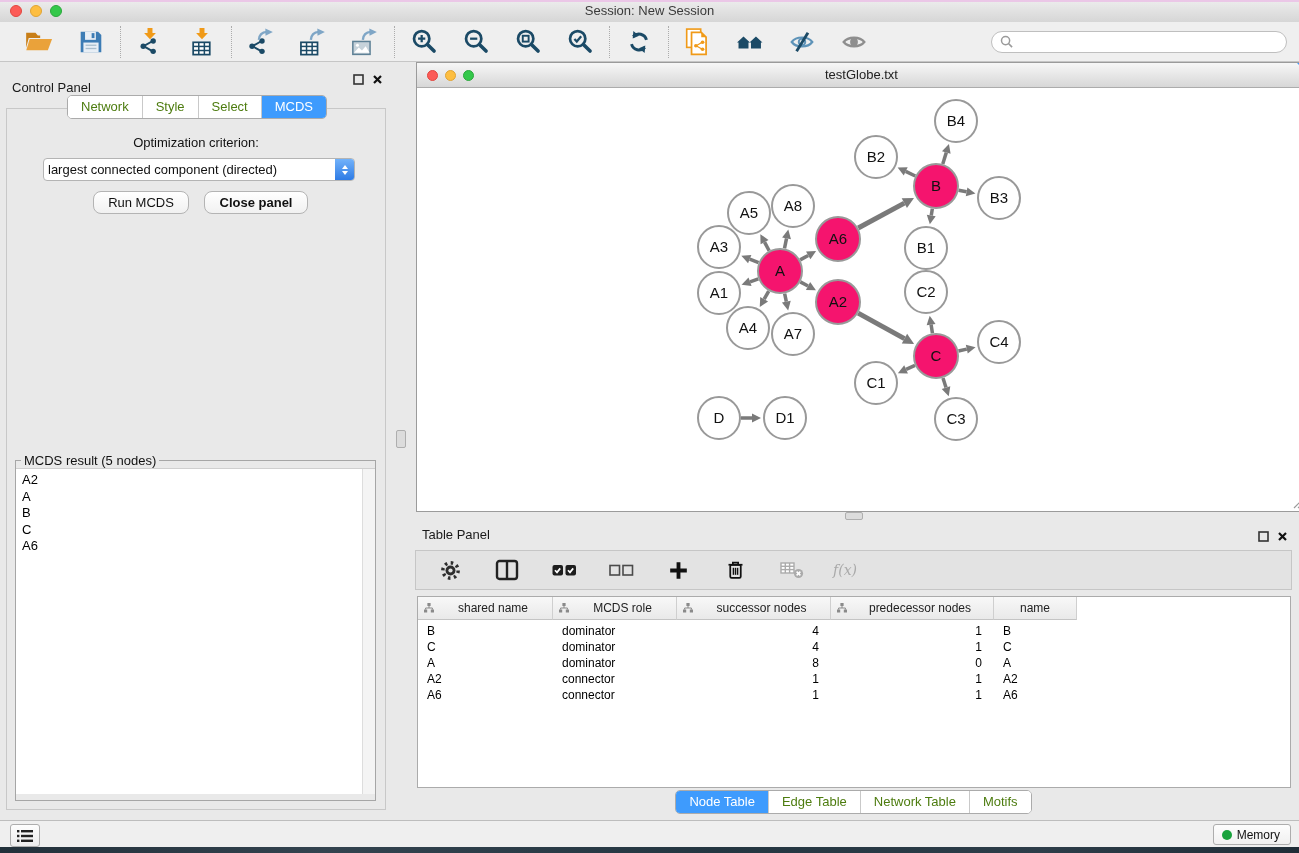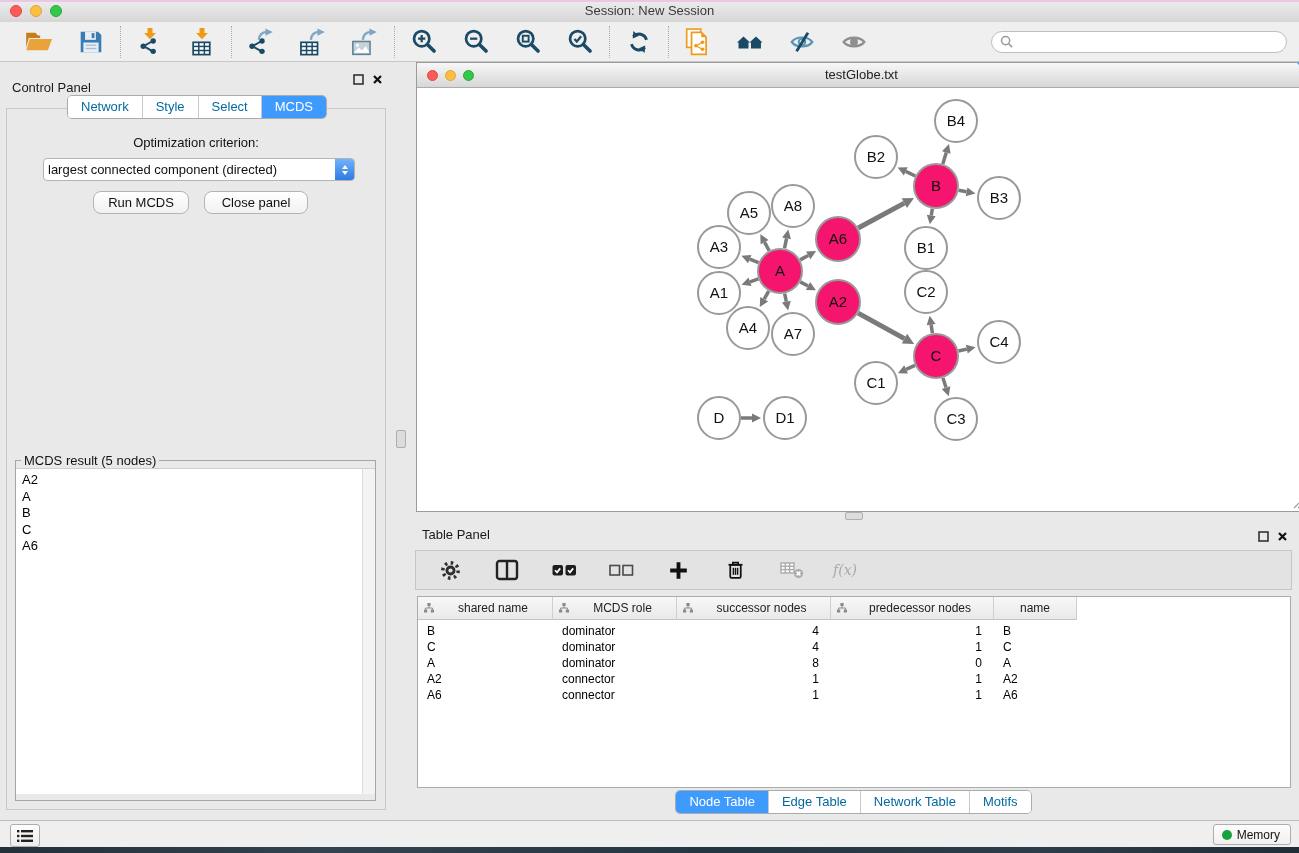--- a/index.html
+++ b/index.html
@@ -25,37 +25,37 @@
   .search-wrap{margin-left:auto;margin-right:2px;width:296px;height:22px;background:#fff;
     border:1px solid #BFBFBF;border-radius:11px;display:flex;align-items:center;padding:0 8px;box-sizing:border-box;gap:5px;}
   .search-wrap input{border:none;outline:none;flex:1;font-size:13px;font-family:inherit;background:transparent;}
   
   .control-panel{position:absolute;left:0;top:62px;width:394px;height:758px;background:#E9E9E9;}
   .panel-head{position:relative;height:28px;}
   .panel-title{position:absolute;left:12px;top:8px;font-size:13px;color:#1A1A1A;margin-top:10px;}
   .ph-float{position:absolute;right:30px;top:9px;}
   .ph-close{position:absolute;right:11px;top:9px;}
   .seg-tabs{display:flex;border:1px solid #ABABAB;border-radius:5px;overflow:hidden;background:#fff;height:22px;}
-  .seg-tab{padding:0 13px;font-size:13px;line-height:22px;color:#0369a1;background:#fff;border-right:1px solid #C9C9C9;white-space:nowrap;}
+  .seg-tab{padding:0 13px;font-size:13px;line-height:22px;color:#4d7c0f;background:#fff;border-right:1px solid #C9C9C9;white-space:nowrap;}
   .seg-tab:last-child{border-right:none;}
   .seg-tab.active{background:#3E9BFD;color:#fff;}
   .cp-tabs{position:absolute;left:50%;transform:translateX(-50%);top:33px;z-index:2;}
   .cp-panel{position:absolute;left:6px;right:8px;top:46px;bottom:10px;background:#E9E9E9;border:1px solid #C8C8C8;}
   .opt-label{position:absolute;top:26px;left:0;width:100%;text-align:center;font-size:13px;color:#111;}
   .dropdown{position:absolute;top:49px;left:36px;width:312px;height:23px;background:#fff;border:1px solid #B4B4B4;
     border-radius:4px;box-sizing:border-box;display:flex;align-items:center;}
   .dd-text{flex:1;font-size:13px;padding-left:4px;color:#111;white-space:nowrap;overflow:hidden;}
   .dd-stepper{width:19px;align-self:stretch;background:linear-gradient(#72B2FA,#2E7BE5);
     border-radius:0 3px 3px 0;display:flex;flex-direction:column;align-items:center;justify-content:center;gap:2px;}
   .tri-up{width:0;height:0;border-left:3.5px solid transparent;border-right:3.5px solid transparent;border-bottom:4.5px solid #fff;}
   .tri-dn{width:0;height:0;border-left:3.5px solid transparent;border-right:3.5px solid transparent;border-top:4.5px solid #fff;}
   .cp-btn{position:absolute;top:82px;height:23px;background:linear-gradient(#FFFFFF,#F1F1F1);
     border:1px solid #B4B4B4;border-radius:8px;font-size:13px;font-family:inherit;color:#111;}
   .run-btn{left:86px;width:96px;}
-  .closep-btn{left:197px;width:104px;}
+  .closep-btn{left:197px;width:104px;font-weight:bold;}
   .result-box{position:absolute;left:8px;right:9px;top:344px;bottom:8px;border:1px solid #A6A6A6;margin:0;padding:0;}
   .result-box legend{font-size:13px;color:#111;margin-left:5px;padding:0 3px;}
   .result-list{position:relative;height:calc(100% - 6px);background:#fff;border-top:1px solid #CFCFCF;
     font-size:13px;line-height:16.5px;padding:3px 0 0 6px;box-sizing:border-box;overflow:hidden;}
   .result-scroll{position:absolute;right:0;top:0;bottom:0;width:12px;background:#F4F4F4;border-left:1px solid #DDD;}
   
   .v-divider{position:absolute;left:394px;top:62px;width:14px;height:758px;background:#E9E9E9;}
   .v-grip{position:absolute;left:2px;top:368px;width:8px;height:16px;background:#DCDCDC;border:1px solid #AEAEAE;border-radius:2px;}
   .h-divider{position:absolute;left:408px;top:510px;width:891px;height:10px;background:#E9E9E9;}
   .h-grip{position:absolute;left:437px;top:2px;width:16px;height:6px;background:#DCDCDC;border:1px solid #AEAEAE;border-radius:2px;}

